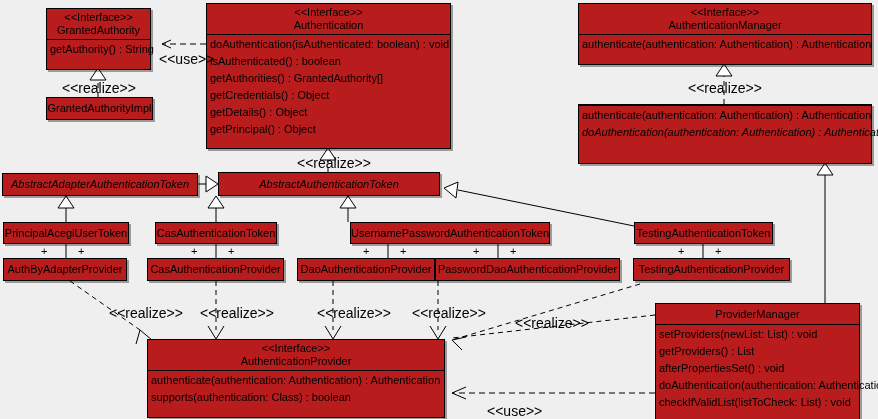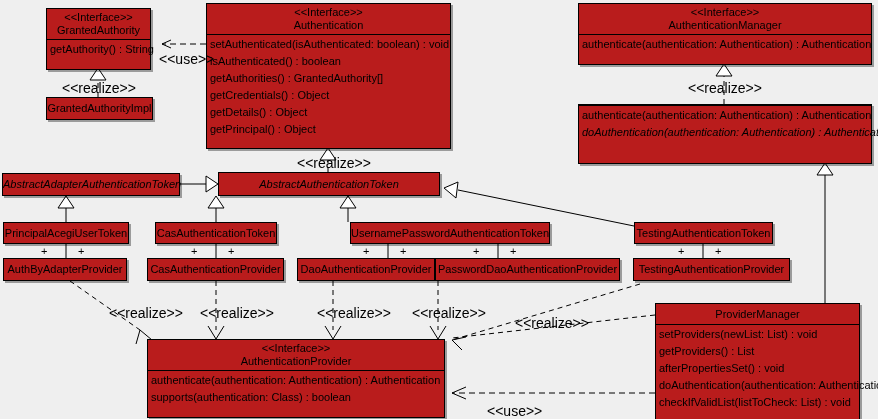--- a/index.html
+++ b/index.html
@@ -182,21 +182,21 @@
   <div class="uml-box simple" style="left:46px;top:97px;width:107px;height:23px;">
     <span class="cname">GrantedAuthorityImpl</span>
   </div>
 
   <div class="uml-box" style="left:206px;top:3px;width:245px;height:146px;">
     <div class="hdr">
       <span class="stereo">&lt;&lt;Interface&gt;&gt;</span>
       <span class="cname">Authentication</span>
     </div>
     <div class="compartment">
-      <span class="member">setAuthenticated(isAuthenticated: boolean) : void</span>
+      <span class="member">doAuthentication(isAuthenticated: boolean) : void</span>
       <span class="member">isAuthenticated() : boolean</span>
       <span class="member">getAuthorities() : GrantedAuthority[]</span>
       <span class="member">getCredentials() : Object</span>
       <span class="member">getDetails() : Object</span>
       <span class="member">getPrincipal() : Object</span>
     </div>
   </div>
 
   <div class="uml-box" style="left:578px;top:3px;width:294px;height:62px;">
     <div class="hdr">
@@ -208,21 +208,21 @@
     </div>
   </div>
 
   <div class="uml-box" style="left:578px;top:104px;width:294px;height:60px;">
     <div class="compartment">
       <span class="member">authenticate(authentication: Authentication) : Authentication</span>
       <span class="member italic">doAuthentication(authentication: Authentication) : Authentication</span>
     </div>
   </div>
 
-  <div class="uml-box simple italic" style="left:2px;top:173px;width:178px;height:23px;">
+  <div class="uml-box simple italic" style="left:2px;top:173px;width:196px;height:23px;">
     <span class="cname">AbstractAdapterAuthenticationToken</span>
   </div>
 
   <div class="uml-box simple italic" style="left:218px;top:172px;width:222px;height:24px;">
     <span class="cname">AbstractAuthenticationToken</span>
   </div>
 
   <div class="uml-box simple" style="left:3px;top:222px;width:126px;height:22px;">
     <span class="cname">PrincipalAcegiUserToken</span>
   </div>

